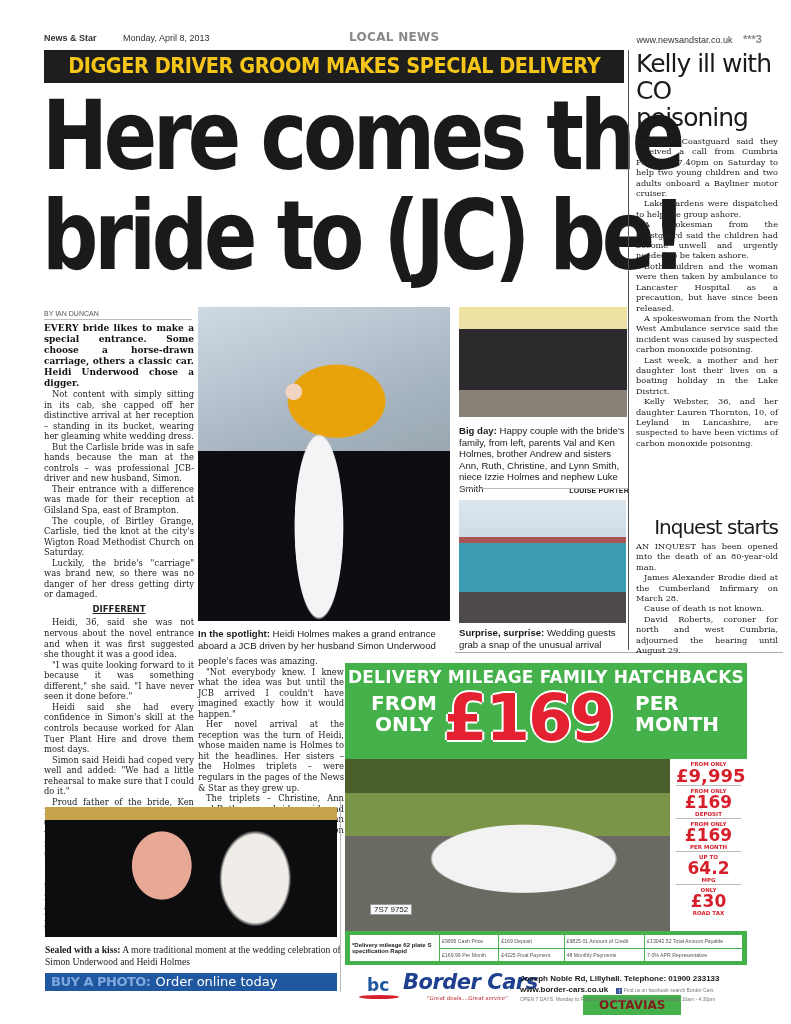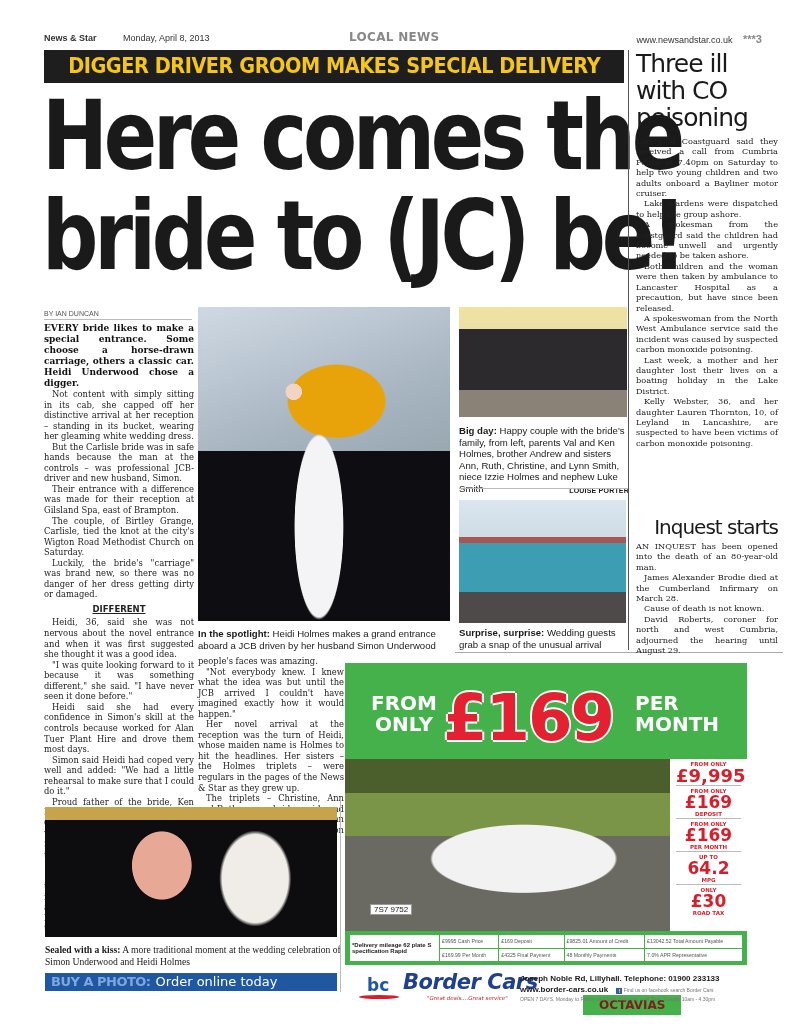--- a/index.html
+++ b/index.html
@@ -182,21 +182,21 @@
   <b>Sealed with a kiss:</b><span> A more traditional moment at the wedding celebration of Simon Underwood and Heidi Holmes</span>
 </div>
 
 <div class="abs buy-bar">
   <span class="bold">BUY A PHOTO:</span><span>Order online today</span>
 </div>
 <div class="abs vrule2"></div>
 
 <div class="abs vrule"></div>
 <div class="abs side" style="top:50px;">
-  <div class="side-head" style="margin-bottom:5px;">Three ill with CO poisoning</div>
+  <div class="side-head" style="margin-bottom:5px;">Kelly ill with CO poisoning</div>
   <div class="side-body">
     <p>Liverpool Coastguard said they received a call from Cumbria Police at 7.40pm on Saturday to help two young children and two adults onboard a Bayliner motor cruiser.</p>
     <p>Lake wardens were dispatched to help the group ashore.</p>
     <p>A spokesman from the coastguard said the children had become unwell and urgently needed to be taken ashore.</p>
     <p>Both children and the woman were then taken by ambulance to Lancaster Hospital as a precaution, but have since been released.</p>
     <p>A spokeswoman from the North West Ambulance service said the incident was caused by suspected carbon monoxide poisoning.</p>
     <p>Last week, a mother and her daughter lost their lives on a boating holiday in the Lake District.</p>
     <p>Kelly Webster, 36, and her daughter Lauren Thornton, 10, of Leyland in Lancashire, are suspected to have been victims of carbon monoxide poisoning.</p>
   </div>
 </div>
@@ -205,20 +205,21 @@
   <div class="side-body">
     <p>AN INQUEST has been opened into the death of an 80-year-old man.</p>
     <p>James Alexander Brodie died at the Cumberland Infirmary on March 28.</p>
     <p>Cause of death is not known.</p>
     <p>David Roberts, coroner for north and west Cumbria, adjourned the hearing until August 29.</p>
   </div>
 </div>
 
 <div class="abs ad">
   <div class="ad-green">
+    <div class="ad-title">DELIVERY MILEAGE FAMILY HATCHBACKS</div>
     <div class="ad-from">
       <div>FROM</div>
       <div>ONLY</div>
     </div>
     <div class="ad-price">£169</div>
     <div class="ad-per">
       <div>PER</div>
       <div>MONTH</div>
     </div>
   </div>

